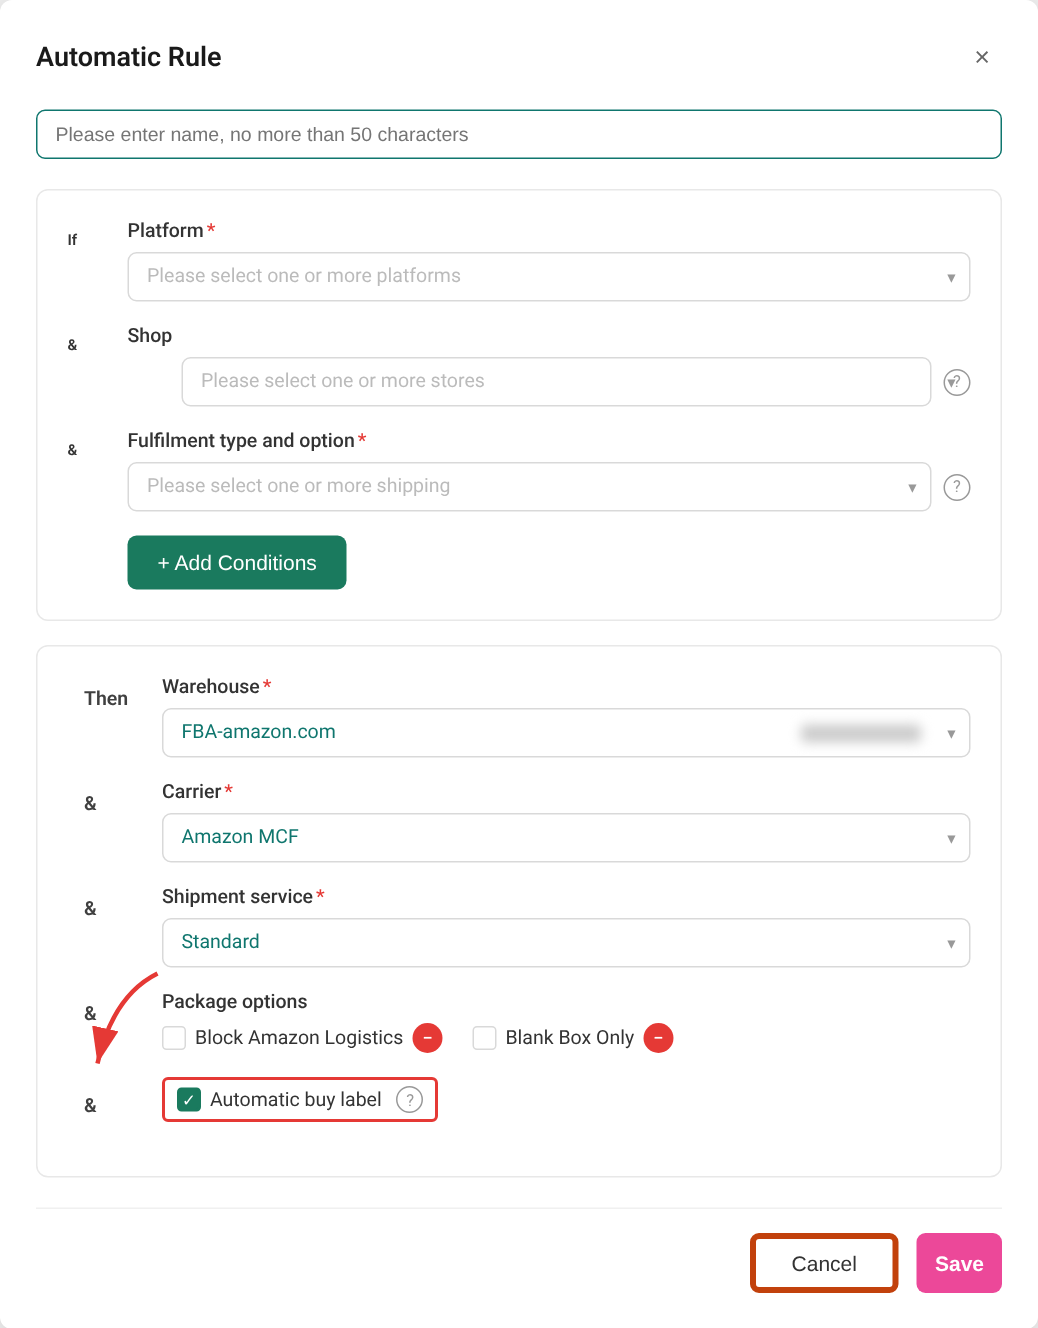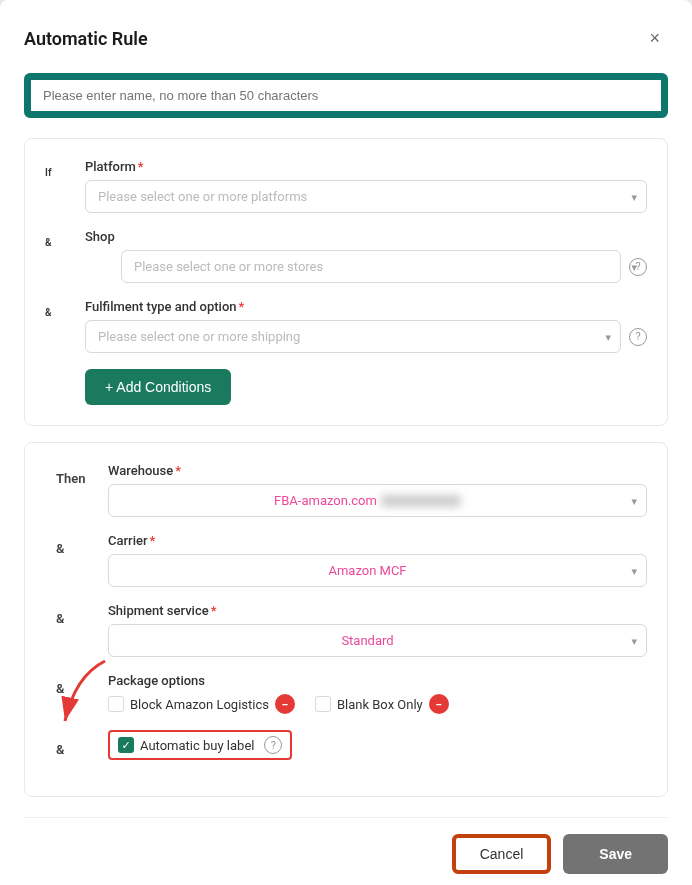--- a/index.html
+++ b/index.html
@@ -47,21 +47,21 @@
       color: #333;
       margin-bottom: 6px;
       font-weight: 500;
     }
     .required {
       color: #e53935;
       margin-left: 2px;
     }
     .text-input {
       width: 100%;
-      border: 7px solid #0f766e;
+      border: 1px solid #0f766e;
       border-radius: 6px;
       padding: 8px 12px;
       font-size: 13px;
       color: #999;
       outline: none;
       background: #fff;
     }
 
     .section-card {
       border: 1px solid #e8e8e8;
@@ -97,22 +97,21 @@
       padding: 8px 32px 8px 12px;
       font-size: 13px;
       color: #bbb;
       background: #fff;
       cursor: pointer;
       display: flex;
       justify-content: space-between;
       align-items: center;
     }
     .select-field.has-value {
-      color: #ec4899;
-      justify-content: center;
+      color: #0f766e;
     }
     .chevron-icon {
       position: absolute;
       right: 10px;
       top: 50%;
       transform: translateY(-50%);
       color: #999;
       font-size: 11px;
       pointer-events: none;
     }
@@ -237,25 +236,25 @@
     .cancel-btn {
       background: #fff;
       border: 4px solid #c2410c;
       border-radius: 6px;
       padding: 8px 24px;
       font-size: 14px;
       cursor: pointer;
       color: #333;
     }
     .save-btn {
-      background: #737373;
+      background: #ec4899;
       color: #fff;
       border: none;
       border-radius: 6px;
-      padding: 8px 36px;
+      padding: 8px 12px;
       font-size: 14px;
       font-weight: 600;
       cursor: pointer;
     }
 
     .blurred-text {
       filter: blur(4px);
       display: inline-block;
       width: 80px;
       height: 12px;

